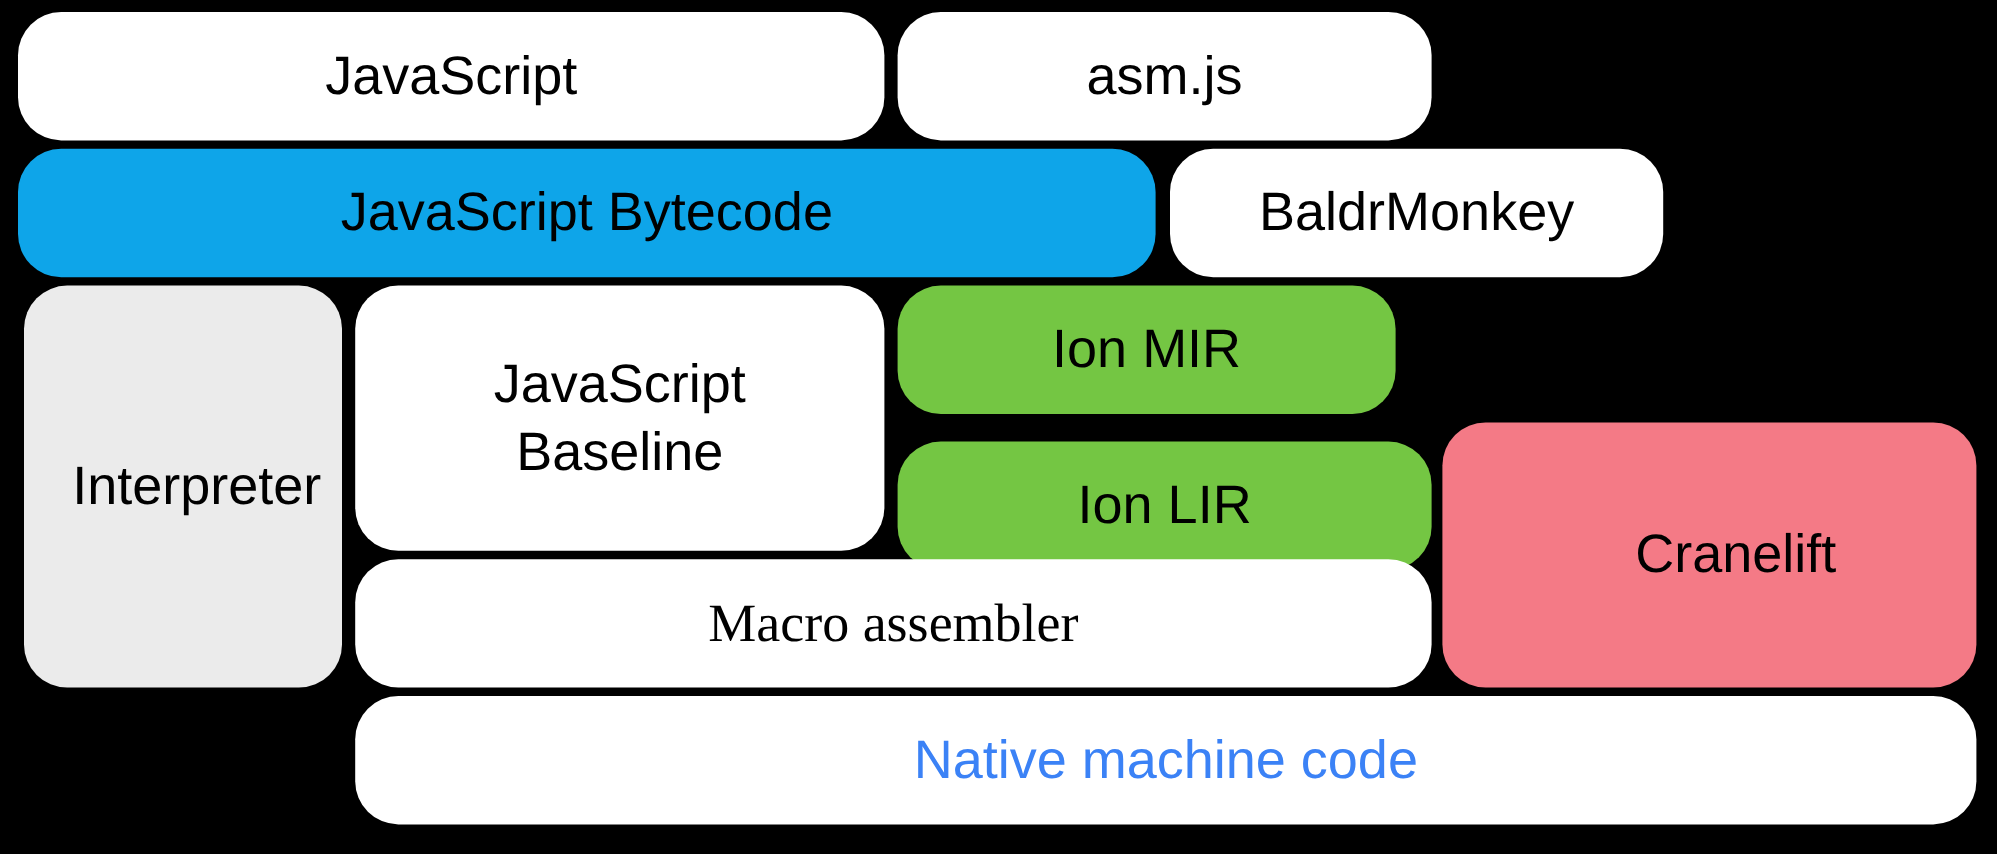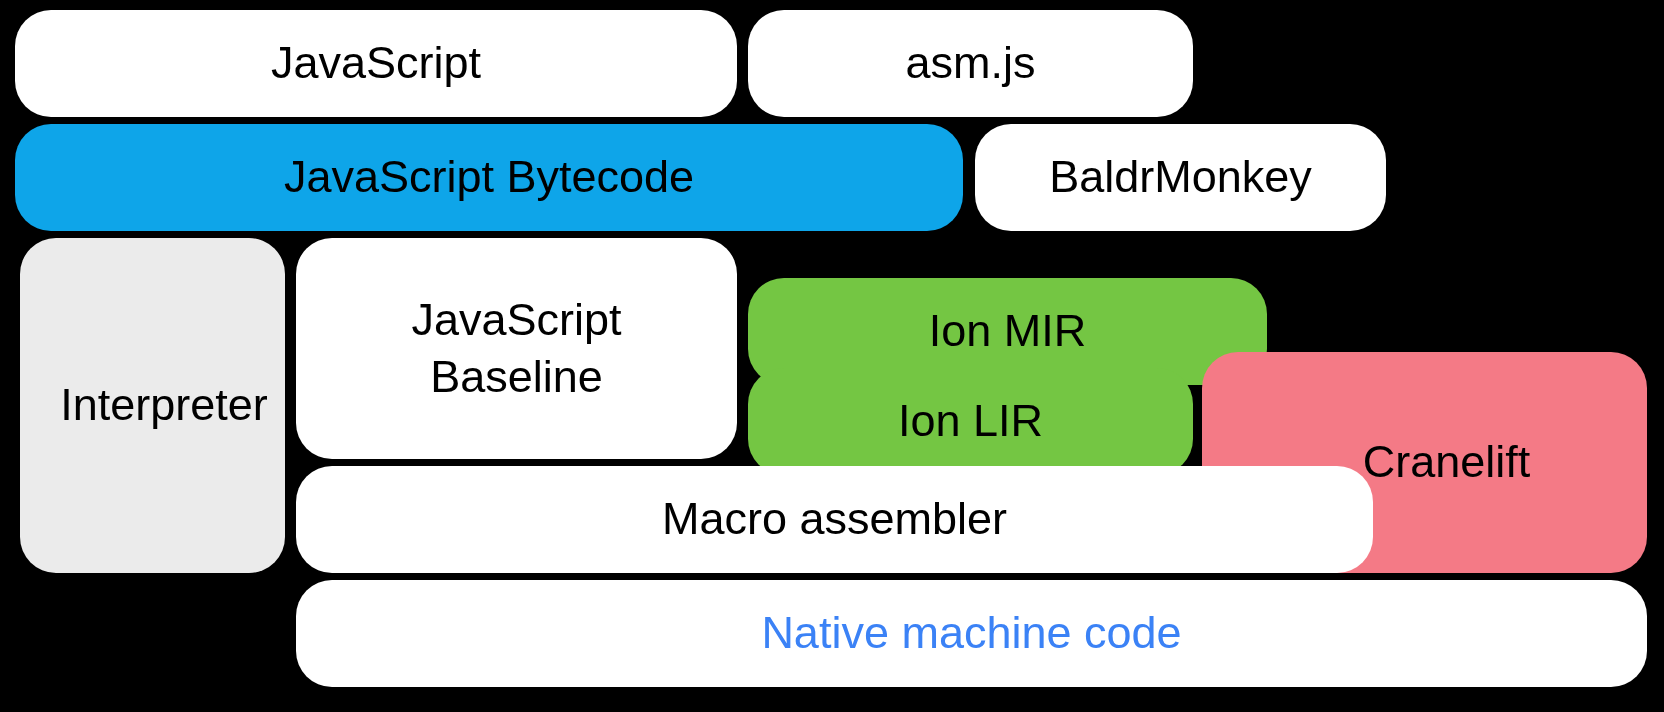--- a/index.html
+++ b/index.html
@@ -25,24 +25,24 @@
     box-sizing:border-box;
   }
   
   .b-javascript{left:15px;  top:10px;  width:722px;  height:107px;}
   .b-asmjs     {left:748px; top:10px;  width:445px;  height:107px;}
   .b-wasm      {left:1202px;top:10px;  width:445px;  height:107px;}
   .b-bytecode  {left:15px;  top:124px; width:948px;  height:107px;}
   .b-baldr     {left:975px; top:124px; width:411px;  height:107px;}
   .b-interp    {left:20px;  top:238px; width:265px;  height:335px;}
   .b-baseline  {left:296px; top:238px; width:441px;  height:221px;}
-  .b-ionmir    {left:748px; top:238px; width:519px;  height:107px;margin-top:40px;}
+  .b-ionmir    {left:748px; top:238px; width:415px;  height:107px;}
   .b-ionlir    {left:748px; top:352px; width:445px;  height:107px;margin-top:16px;}
   .b-cranelift {left:1202px;top:352px; width:445px;  height:221px;padding-left:44px;}
-  .b-macro     {left:296px; top:466px; width:1077px;  height:107px;}
+  .b-macro     {left:296px; top:466px; width:897px;  height:107px;font-family:Liberation Serif, serif;}
   .b-native    {left:296px; top:580px; width:1351px; height:107px;}
 </style>
 </head>
 <body style="background: rgb(0, 0, 0);">
 
 <div class="stage" style="background: rgb(0, 0, 0);">
 
   <div class="box b-javascript" style="background: rgb(255, 255, 255); color: rgb(0, 0, 0);">
     <span>JavaScript</span>
   </div>

